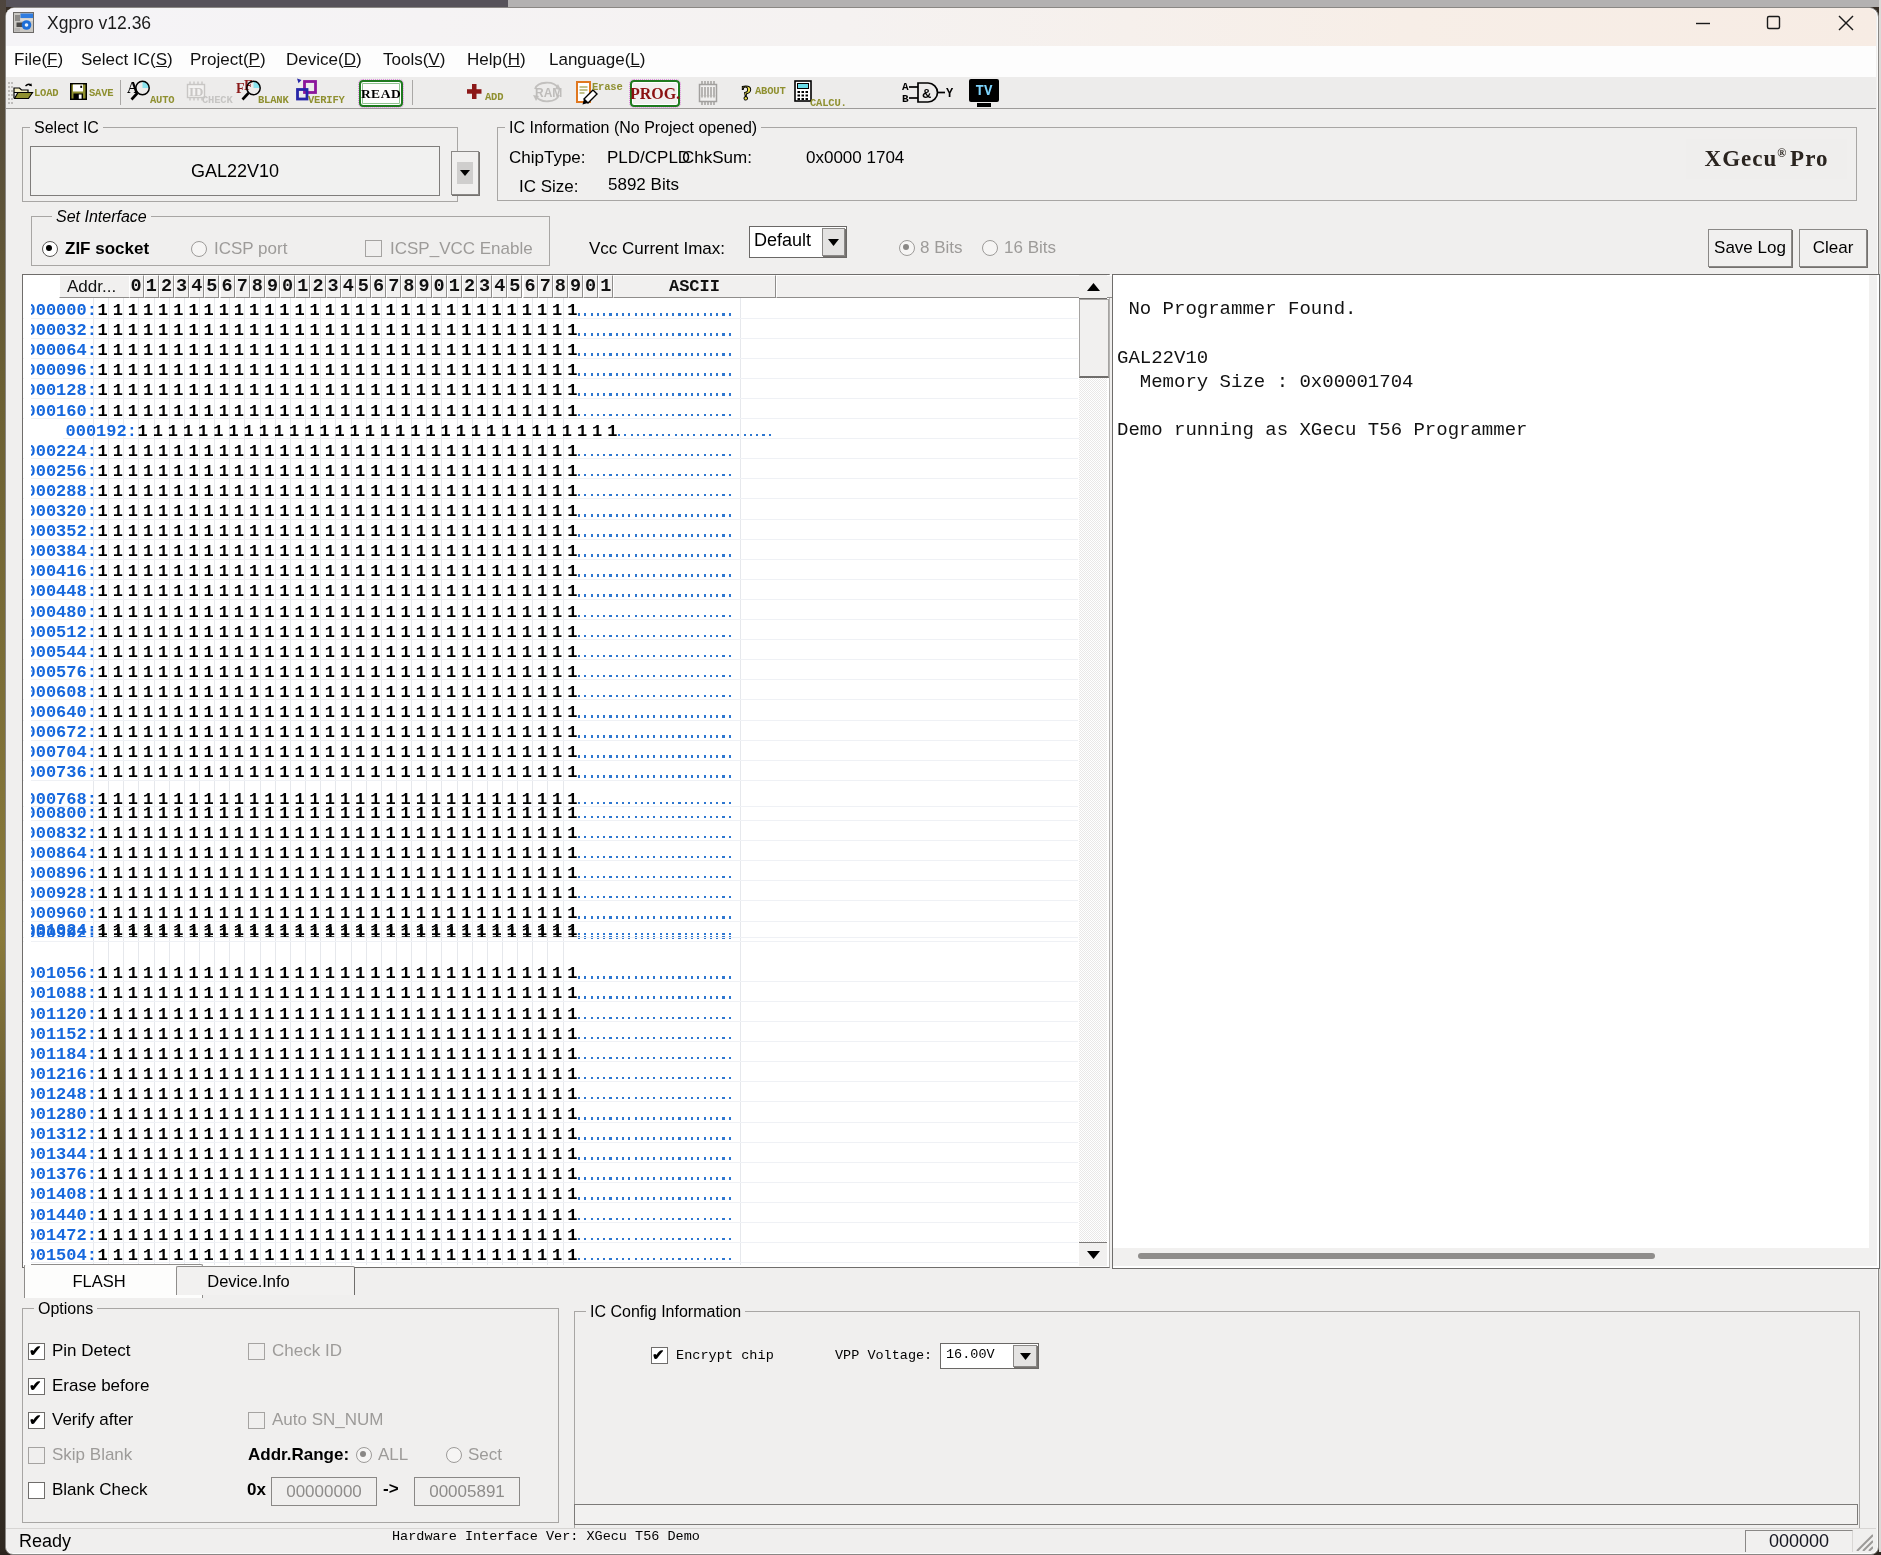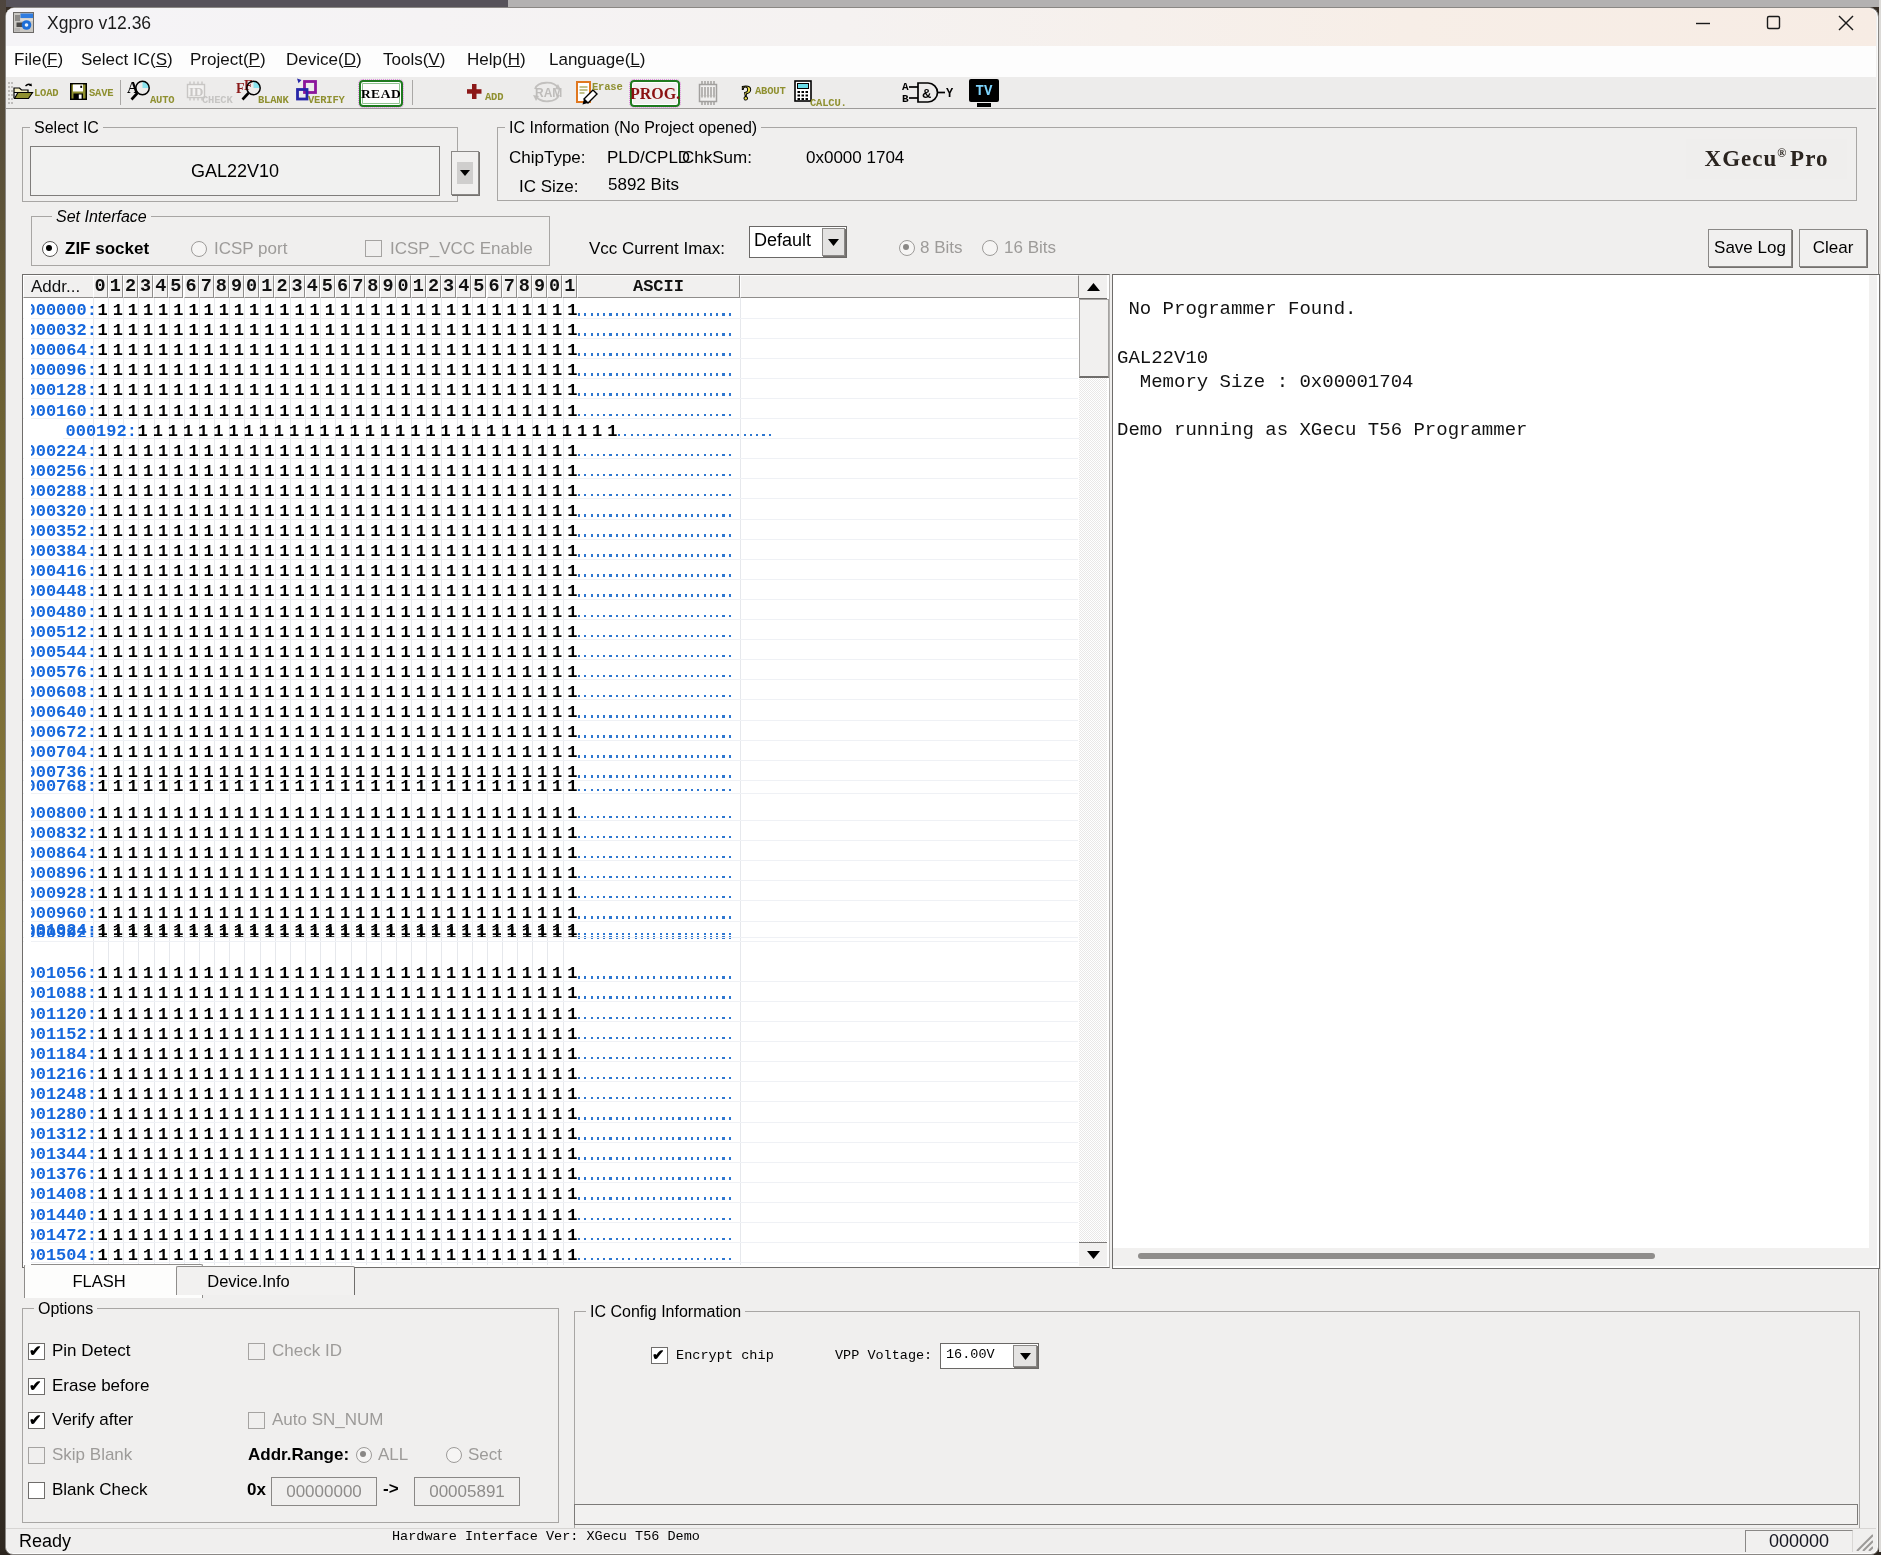--- a/index.html
+++ b/index.html
@@ -32,21 +32,21 @@
 .hexrow{left:0px;width:1055px;height:19.1px;border-bottom:1px solid #eff1f5;}
 .addr{position:absolute;left:2.5px;top:2.5px;font-family:"Liberation Mono",monospace;font-weight:bold;
  font-size:17px;color:#1668dd;letter-spacing:0;white-space:pre;}
 .ones{position:absolute;left:74.5px;top:2.5px;font-family:"Liberation Mono",monospace;font-weight:bold;
  font-size:17px;color:#000;letter-spacing:4.95px;white-space:pre;}
 .dots{position:absolute;left:555px;top:14.5px;width:157px;height:2.5px;
  background:repeating-linear-gradient(90deg,#2e77d0 0 2.1px,transparent 2.1px 6.28px);}
 .hcell{position:absolute;top:0;height:21px;background:#f1f0ef;border-top:1px solid #fff;border-left:1px solid #fff;
  border-right:1px solid #8f8d8b;border-bottom:1px solid #8f8d8b;
  font-family:"Liberation Mono",monospace;font-weight:bold;font-size:18.5px;color:#111;
- display:flex;align-items:center;justify-content:center;}
+ display:flex;align-items:center;justify-content:center;margin-left:36px;}
 .vline{position:absolute;top:0;width:1px;background:#e6e8ec;}
 </style></head><body>
 
 <div class="abs" style="left:0;top:0;width:1881px;height:7px;background:#b3b1b1;"></div>
 <div class="abs" style="left:0;top:0;width:508px;height:7px;background:#56525a;"></div>
 <div class="abs" style="left:0;top:0;width:6px;height:1555px;background:linear-gradient(180deg,#4e453e 0%,#6b5f33 25%,#8a7a3a 60%,#473c2d 85%,#2e2720 100%);"></div>
 <div class="abs" style="left:1879px;top:0;width:2px;height:1555px;background:#dcdad7;"></div>
 <div class="abs" style="left:0;top:1552px;width:1881px;height:3px;background:#2b241e;"></div>
 <div class="abs" id="win"></div>
 <div class="abs" id="titlebar"></div>
@@ -452,21 +452,21 @@
 <div class="abs hexrow" style="left:0;top:443.70px;">
       <span class="addr">000704:</span>
       <span class="ones">11111111111111111111111111111111</span>
       <div class="dots"></div>
     </div>
 <div class="abs hexrow" style="left:0;top:463.80px;">
       <span class="addr">000736:</span>
       <span class="ones">11111111111111111111111111111111</span>
       <div class="dots"></div>
     </div>
-<div class="abs hexrow" style="left:0;top:477px;">
+<div class="abs hexrow" style="left:0;top:490px;">
       <span class="addr">000768:</span>
       <span class="ones">11111111111111111111111111111111</span>
       <div class="dots"></div>
     </div>
 <div class="abs hexrow" style="left:0;top:504.00px;">
       <span class="addr">000800:</span>
       <span class="ones">11111111111111111111111111111111</span>
       <div class="dots"></div>
     </div>
 <div class="abs hexrow" style="left:0;top:524.10px;">

